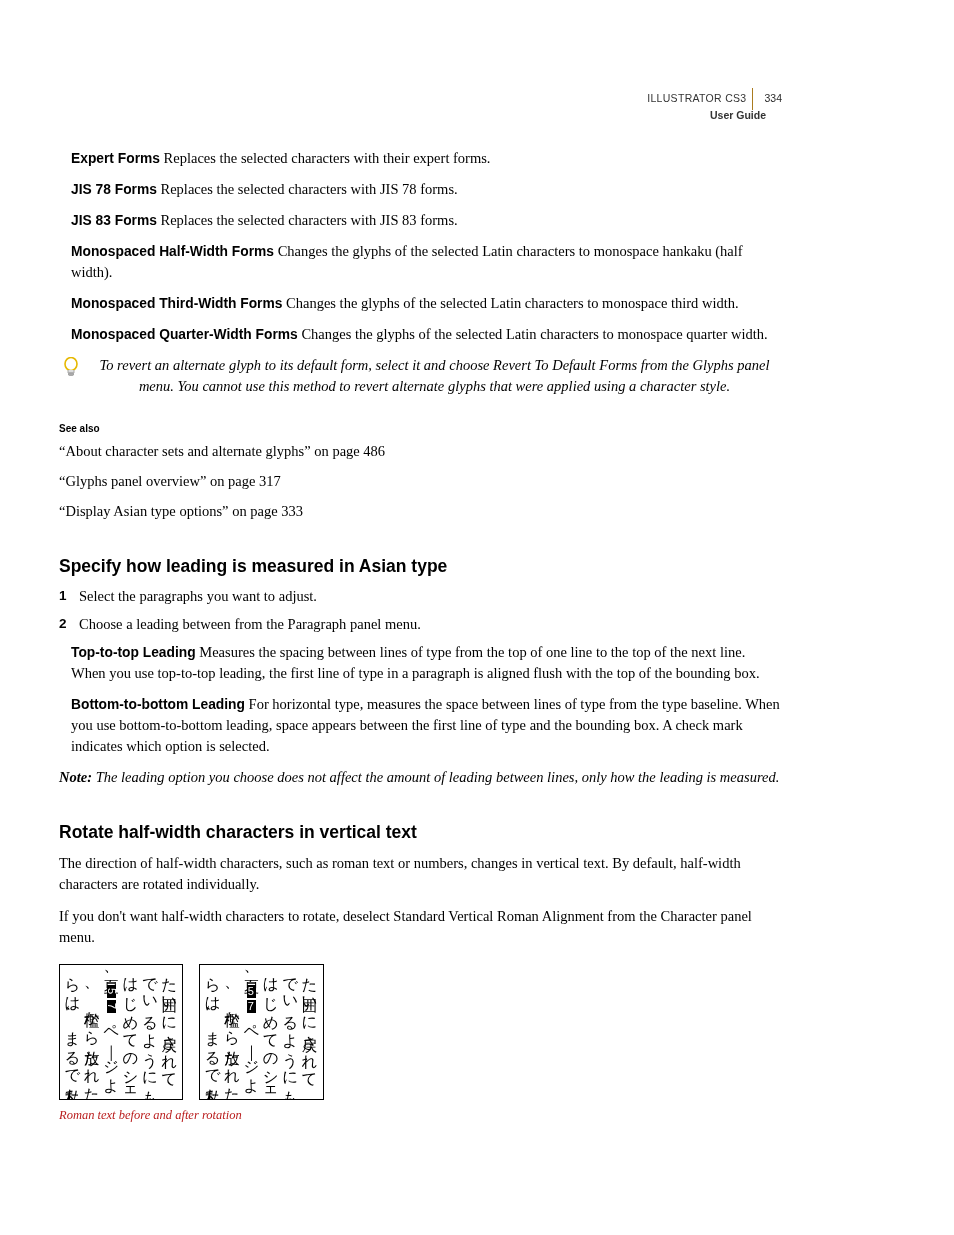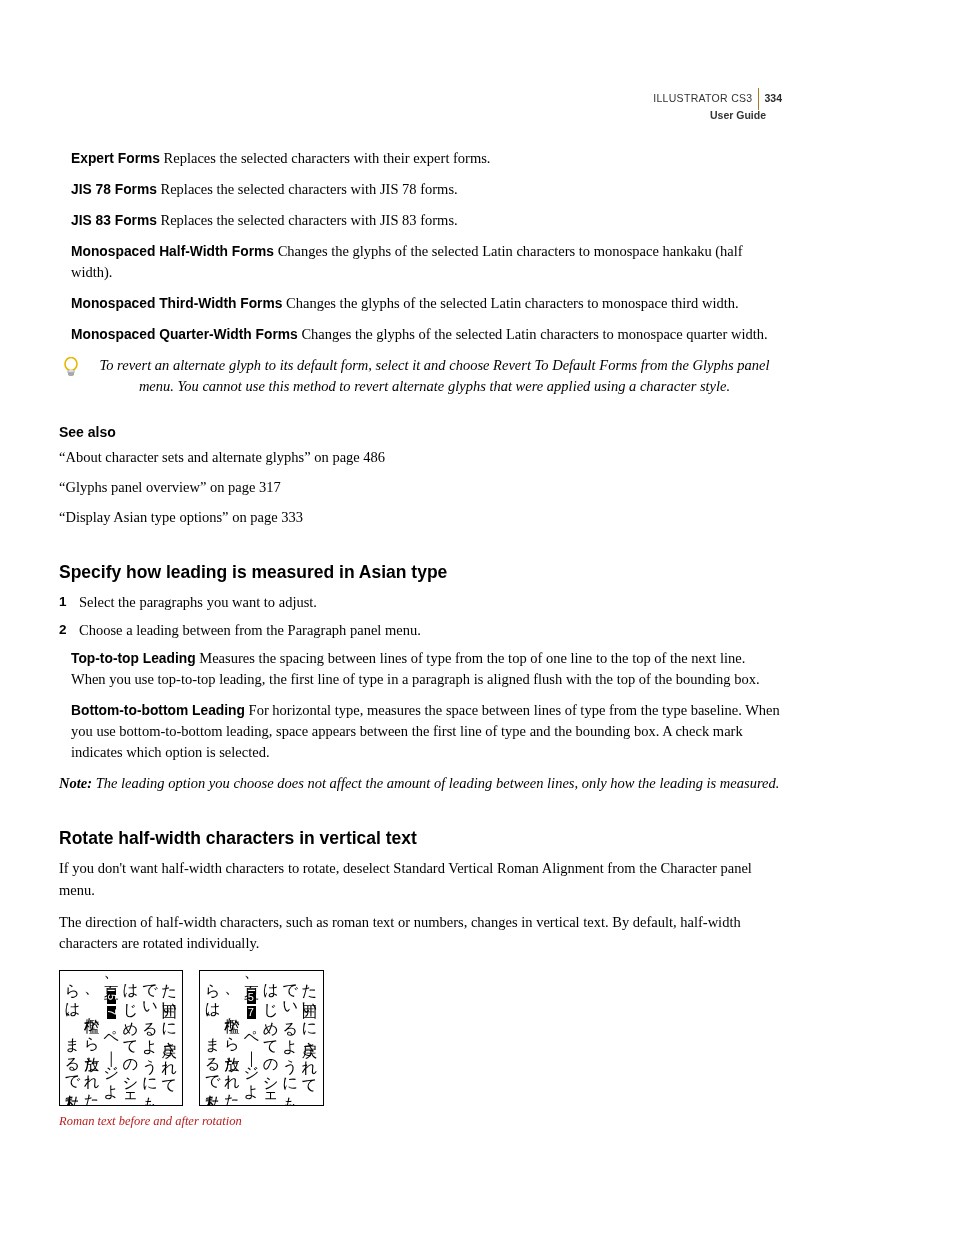--- a/index.html
+++ b/index.html
@@ -29,23 +29,23 @@
   }
   .header-line1 {
     display: flex;
     align-items: center;
     justify-content: flex-end;
   }
   .header-product {
     letter-spacing: 0.3px;
   }
   .header-page {
-    font-weight: 700;
+    font-weight: 400;
     color: #2a2a2a;
-    margin-left: 0;
+    margin-left: 6px;
   }
   .header-divider {
     display: inline-block;
     width: 1px;
     height: 22px;
     background: #aa7b1f;
     margin: 0 5px 0 6px;
     vertical-align: middle;
   }
   .header-line2 {
@@ -78,21 +78,21 @@
   }
   .tip-text {
     font-style: italic;
     font-family: "Minion Pro", Georgia, serif;
     line-height: 1.42;
     text-align: center;
   }
   .see-also-head {
     font-family: "Myriad Pro", Arial, Helvetica, sans-serif;
     font-weight: 700;
-    font-size: 14px;
+    font-size: 10px;
     margin: 26px 0 4px 0;
   }
   .see-also-item {
     margin: 0 0 9px 0;
   }
   .h2 {
     font-family: "Myriad Pro", Arial, Helvetica, sans-serif;
     font-weight: 700;
     font-size: 17.5px;
     margin: 32px 0 7px 0;
@@ -236,22 +236,22 @@
     </p>
     <p class="def-para">
       <span class="def-term">Bottom-to-bottom Leading</span><span class="def-text"> For horizontal type, measures the space between lines of type from the type baseline. When you use bottom-to-bottom leading, space appears between the first line of type and the bounding box. A check mark indicates which option is selected.</span>
     </p>
 
     <p class="body-p">
       <span class="note-label">Note:</span><span class="note-text"> The leading option you choose does not affect the amount of leading between lines, only how the leading is measured.</span>
     </p>
 
     <div class="h2">Rotate half-width characters in vertical text</div>
+    <p class="body-p">The direction of half-width characters, such as roman text or numbers, changes in vertical text. By default, half-width characters are rotated individually.</p>
     <p class="body-p">If you don't want half-width characters to rotate, deselect Standard Vertical Roman Alignment from the Character panel menu.</p>
-    <p class="body-p">The direction of half-width characters, such as roman text or numbers, changes in vertical text. By default, half-width characters are rotated individually.</p>
 
     <div class="figure">
       <div class="fig-row">
         <div class="fig-box">
           <span class="vcol">た囲いに戻されて</span>
           <span class="vcol">でいるようにも見</span>
           <span class="vcol">はじめてのシェ</span>
           <span class="vcol">夏、<span class="roman-chip rot"><span>5</span></span><span class="roman-chip rot"><span>7</span></span>ペ｜ジよ</span>
           <span class="vcol">　、檻から放たれた</span>
           <span class="vcol">らは、まるで私た</span>

